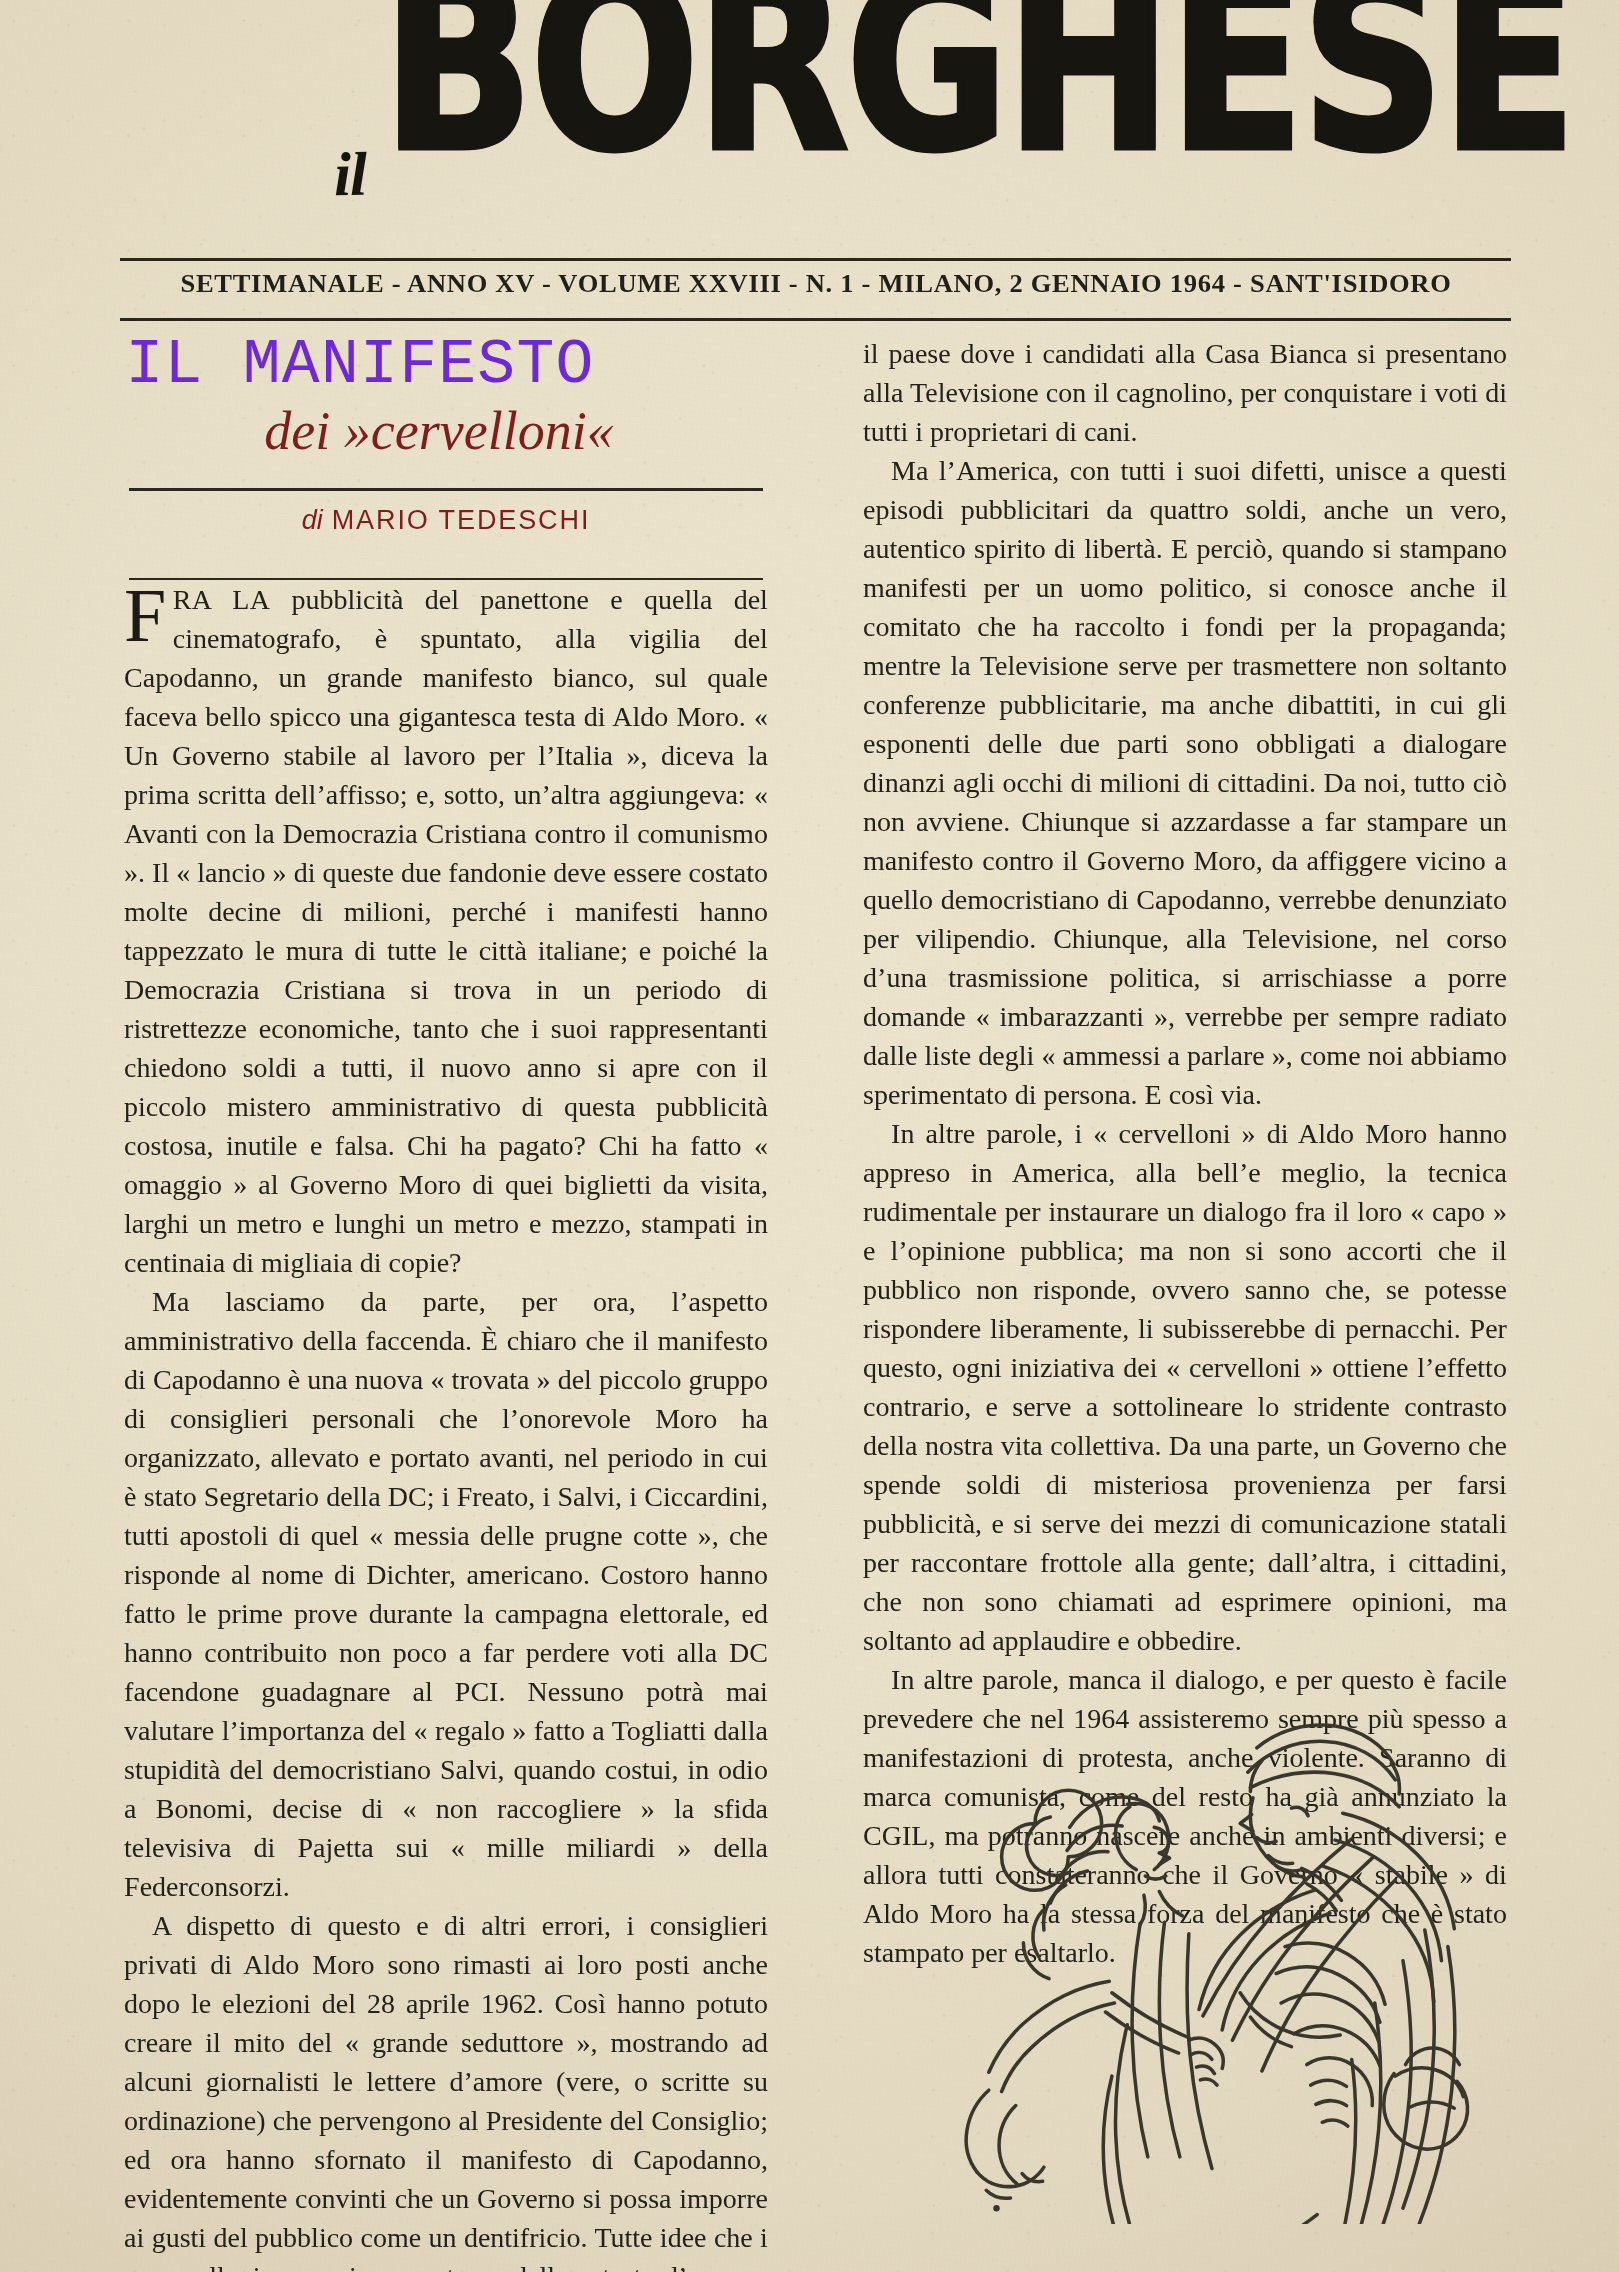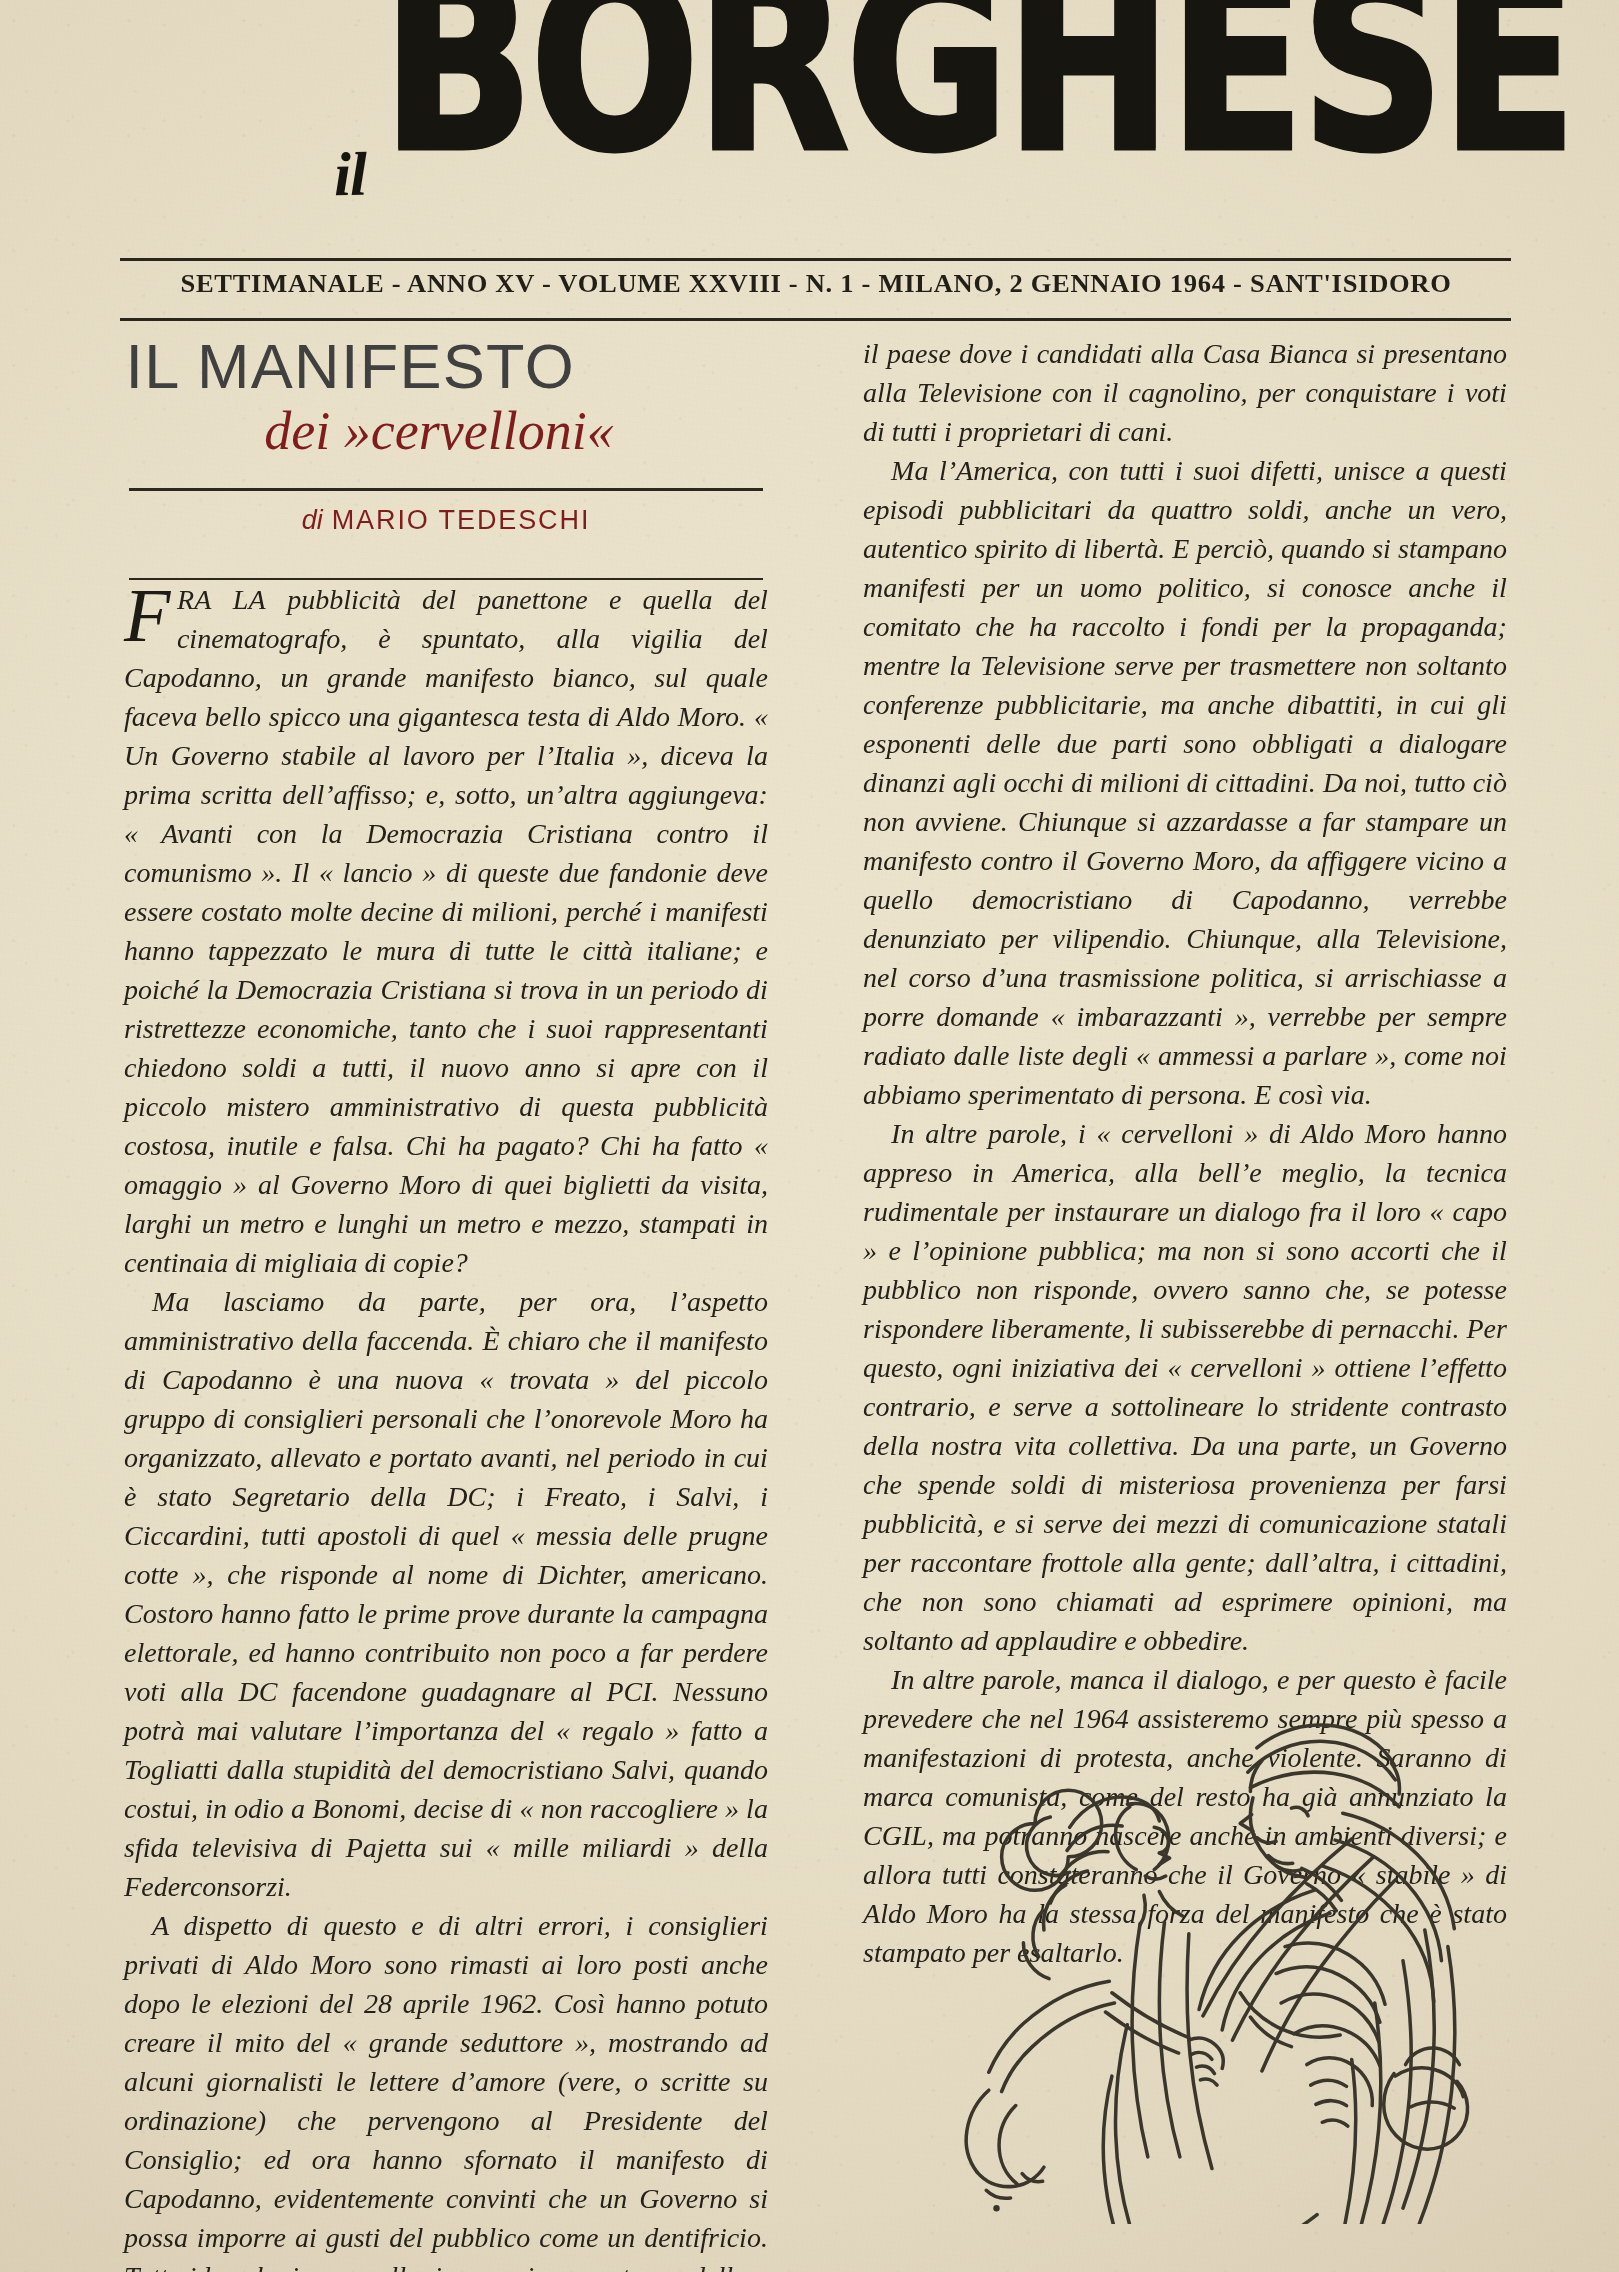--- a/index.html
+++ b/index.html
@@ -144,26 +144,26 @@
     position: absolute;
     top: 0;
     width: 654px;
   }
   .col-left  { left: 0; }
   .col-right { left: 739px; }
 
   
   .headline-block { margin: 0 0 0 0; padding: 0 6.4px; }
   .headline-main {
-    font-family: Liberation Sans, sans-serif;
+    font-family: Liberation Mono, monospace;
     font-weight: 400;
     font-size: 63px;
     line-height: 1.02;
     letter-spacing: 1.3px;
-    color: #404040;
+    color: #6d28d9;
     margin: 0 0 5.1px 0;
     white-space: nowrap;
   }
   .headline-sub {
     font-family: "Liberation Serif", "DejaVu Serif", serif;
     font-style: italic;
     font-weight: 400;
     font-size: 54px;
     line-height: 1.05;
     color: #7f1d1d;
@@ -181,21 +181,21 @@
     font-family: Liberation Sans, sans-serif;
     font-size: 27px;
     line-height: 1;
     letter-spacing: 1.9px;
     color: #7f1d1d;
     padding: 16.7px 0 15.4px 0;
   }
   .byline .by-di { font-style: italic; letter-spacing: 0; margin-right: 9px; }
 
   
-  .body-text { padding: 0 5.1px; font-style: italic; }
+  .body-text { padding: 0 5.1px; }
   .para {
     font-family: "Liberation Serif", "DejaVu Serif", serif;
     font-size: 28px;
     line-height: 39px;
     text-align: justify;
     text-justify: inter-word;
     margin: 0;
     color: #23211a;
     hyphens: none;
   }

